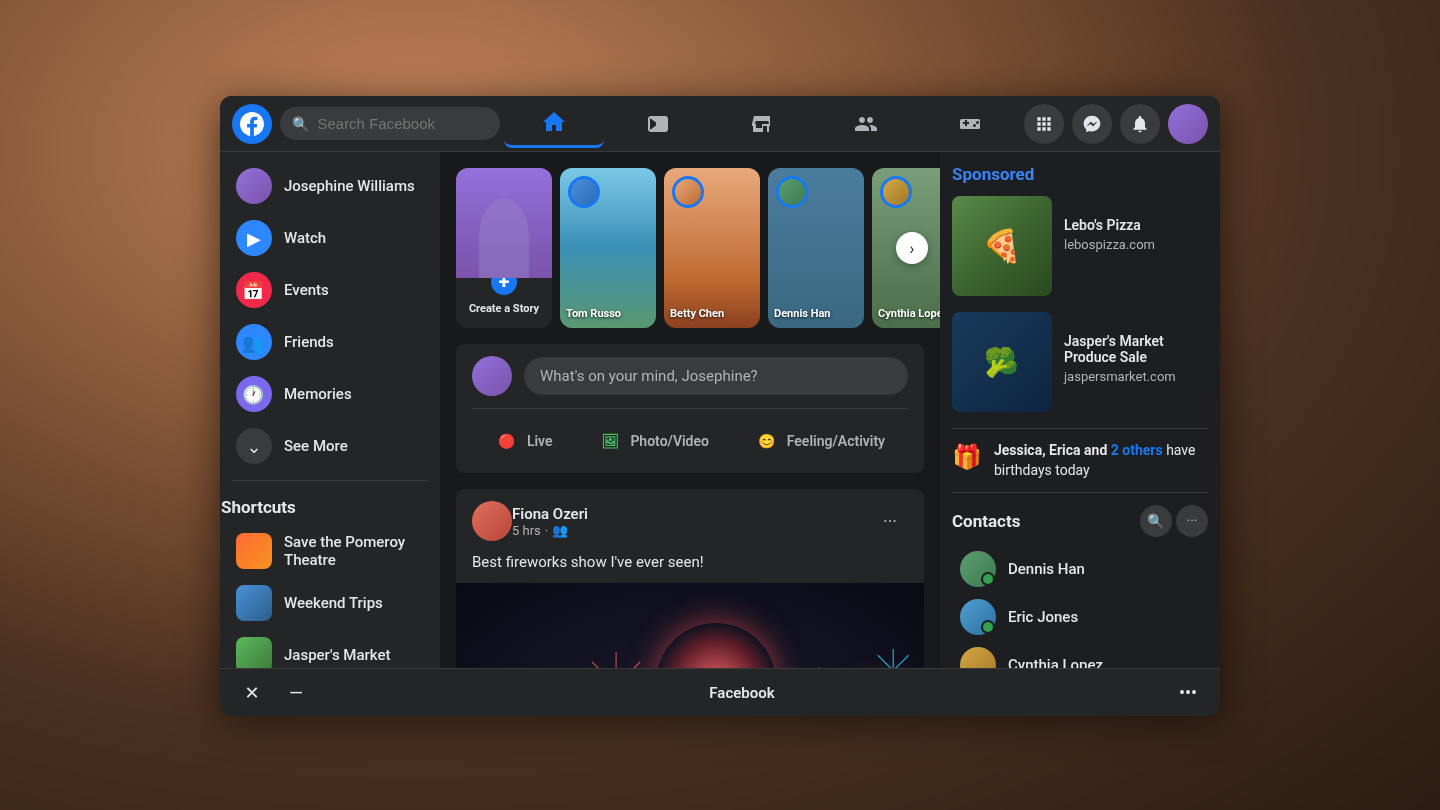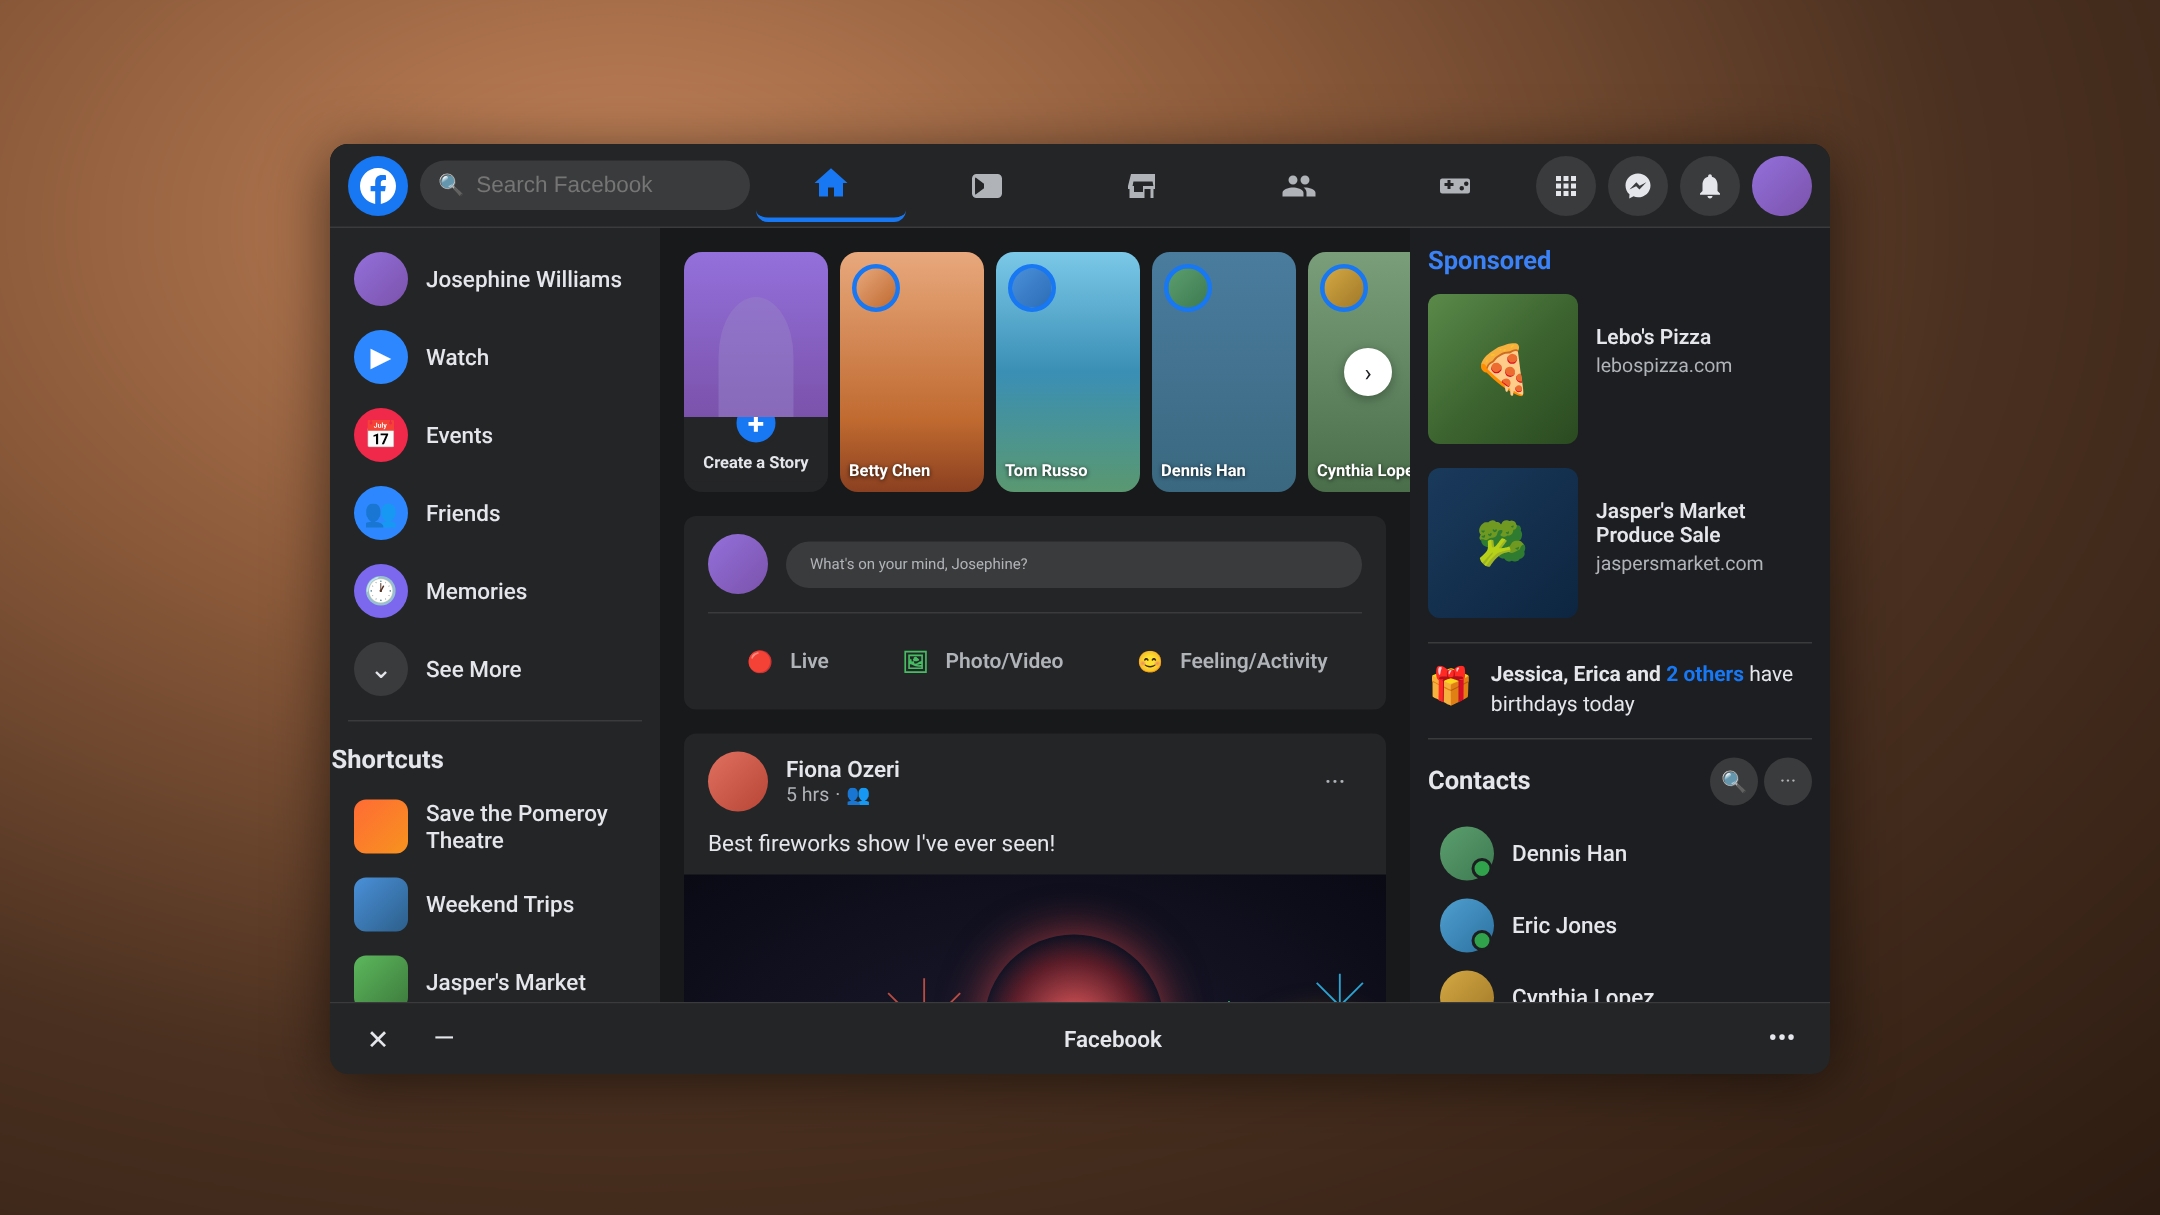--- a/index.html
+++ b/index.html
@@ -328,21 +328,21 @@
       background: linear-gradient(135deg, #7b68ee, #9370db);
       flex-shrink: 0;
     }
 
     .composer-input {
       flex: 1;
       background: #3a3b3c;
       border-radius: 20px;
       padding: 10px 16px;
       color: #b0b3b8;
-      font-size: 10px;
+      font-size: 15px;
       cursor: text;
     }
 
     .composer-divider {
       height: 1px;
       background: #3a3b3c;
       margin: 12px 0;
     }
 
     .composer-actions {
@@ -377,21 +377,20 @@
       background: #242526;
       border-radius: 8px;
       margin-bottom: 16px;
       overflow: hidden;
     }
 
     .post-header {
       display: flex;
       align-items: center;
       padding: 12px 16px;
-      gap: 12px;
     }
 
     .post-avatar {
       width: 40px;
       height: 40px;
       border-radius: 50%;
       background: linear-gradient(135deg, #e8a87c, #c06a30);
       flex-shrink: 0;
     }
 
@@ -842,31 +841,31 @@
             <div style="width:100%;height:110px;background:linear-gradient(180deg,#9370db 0%,#7b52ab 100%);position:relative;">
               <div style="position:absolute;bottom:0;left:50%;transform:translateX(-50%);width:50px;height:80px;background:rgba(150,130,200,0.5);border-radius:50% 50% 0 0;"></div>
             </div>
             <div style="background:#242526;padding:4px 6px 6px;text-align:center;">
               <div style="width:32px;height:32px;background:#1877f2;border-radius:50%;display:flex;align-items:center;justify-content:center;color:white;font-size:20px;font-weight:bold;margin:-16px auto 4px;border:3px solid #242526;">+</div>
               <div style="color:#e4e6eb;font-size:11px;font-weight:700;line-height:1.2;">Create a Story</div>
             </div>
           </div>
 
           <div class="story-card" style="position:relative;">
+            <div style="width:100%;height:100%;background:linear-gradient(180deg,#7bc8e8 0%,#3a8fb5 50%,#5a9870 100%);">
+            </div>
+            <div class="story-avatar-badge av-tom" style="position:absolute;top:8px;left:8px;width:32px;height:32px;border-radius:50%;border:3px solid #1877f2;background:linear-gradient(135deg,#4a90d9,#2c6cb5);"></div>
+            <div class="story-name">Tom Russo</div>
+          </div>
+
+          <div class="story-card" style="position:relative;">
             <div style="width:100%;height:100%;background:linear-gradient(180deg,#e8a87c 0%,#c06a30 70%,#8b4020 100%);">
             </div>
             <div style="position:absolute;top:8px;left:8px;width:32px;height:32px;border-radius:50%;border:3px solid #1877f2;background:linear-gradient(135deg,#e8a87c,#c06a30);"></div>
             <div class="story-name">Betty Chen</div>
-          </div>
-
-          <div class="story-card" style="position:relative;">
-            <div style="width:100%;height:100%;background:linear-gradient(180deg,#7bc8e8 0%,#3a8fb5 50%,#5a9870 100%);">
-            </div>
-            <div class="story-avatar-badge av-tom" style="position:absolute;top:8px;left:8px;width:32px;height:32px;border-radius:50%;border:3px solid #1877f2;background:linear-gradient(135deg,#4a90d9,#2c6cb5);"></div>
-            <div class="story-name">Tom Russo</div>
           </div>
 
           <div class="story-card" style="position:relative;">
             <div style="width:100%;height:100%;background:linear-gradient(180deg,#4a7c9e 0%,#3a6880 100%);">
             </div>
             <div style="position:absolute;top:8px;left:8px;width:32px;height:32px;border-radius:50%;border:3px solid #1877f2;background:linear-gradient(135deg,#5c9e6e,#3d7a50);"></div>
             <div class="story-name">Dennis Han</div>
           </div>
 
           <div class="story-card" style="position:relative;">

